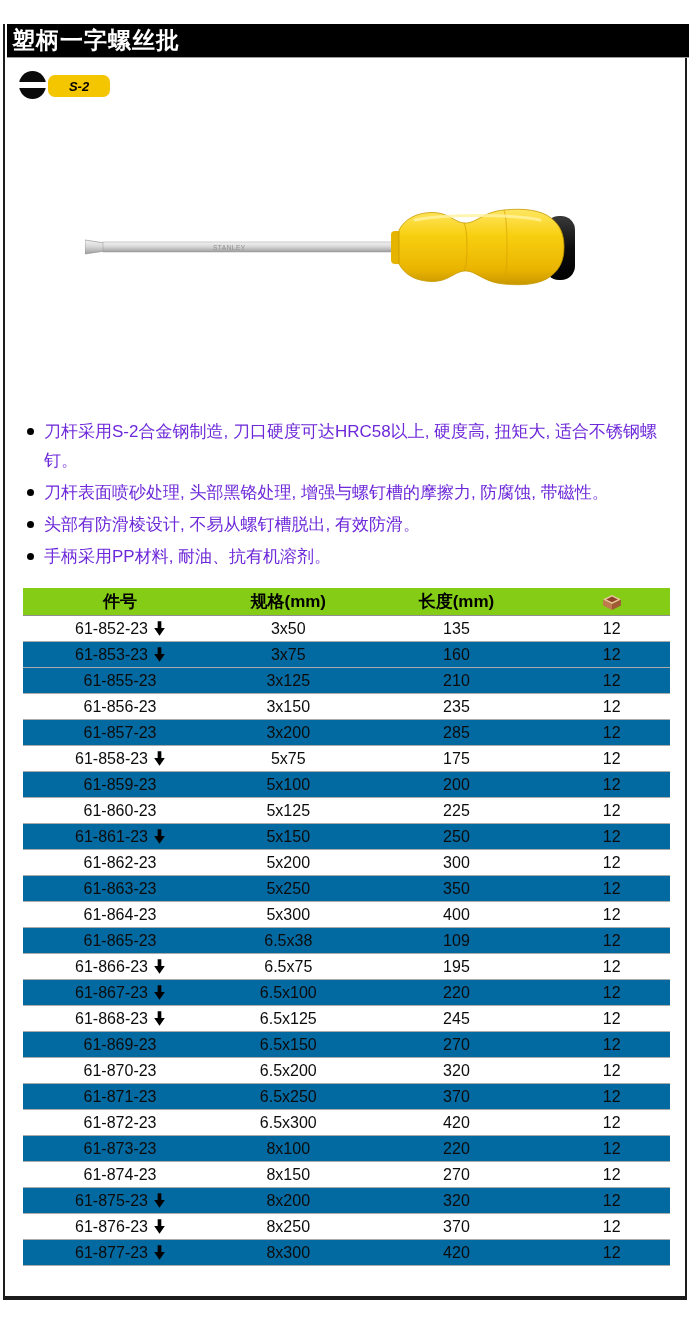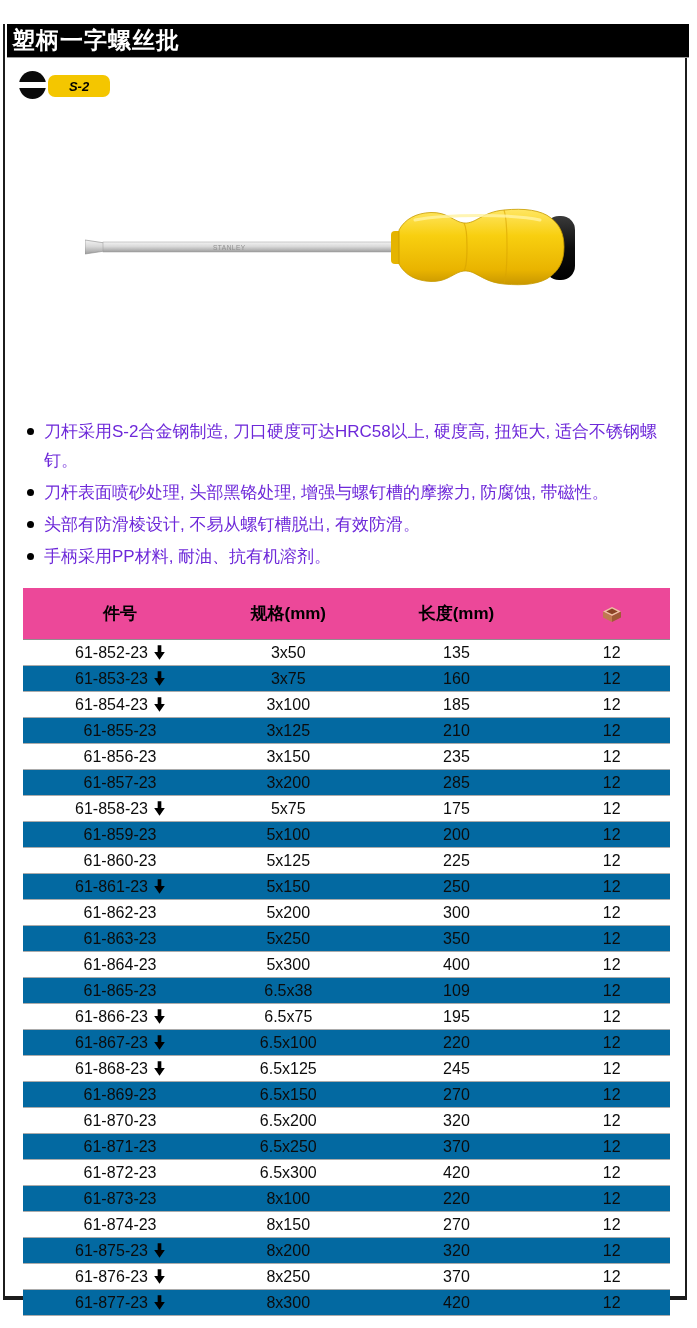--- a/index.html
+++ b/index.html
@@ -40,22 +40,22 @@
     margin-bottom:3px;color:#6d28d9;
   }
   .features li .dot{
     position:absolute;left:0;top:11px;width:7px;height:7px;border-radius:50%;background:#000;
   }
   
   .spec-table{position:absolute;left:23px;top:588px;width:647px;border-collapse:collapse;table-layout:fixed;}
   .spec-table col.c1{width:30%;} .spec-table col.c2{width:22%;}
   .spec-table col.c3{width:30%;} .spec-table col.c4{width:18%;}
   .spec-table th{
-    background:#ec4899;height:27px;font-size:17px;font-weight:bold;color:#000;
-    text-align:center;padding:12px;border-bottom:1px solid #8f8f8f;
+    background:#84cc16;height:27px;font-size:17px;font-weight:bold;color:#000;
+    text-align:center;padding:0;border-bottom:1px solid #8f8f8f;
   }
   .spec-table td{
     height:25px;font-size:16px;text-align:center;padding:0;color:#0c0c0c;
     border-bottom:1px solid #ababab;white-space:nowrap;
   }
   .spec-table tr.alt td{background:#0369a1;}
   .arrow{display:inline-block;width:11px;height:15px;margin-left:6px;vertical-align:-2px;}
   .pkg{display:inline-block;width:22px;height:17px;vertical-align:middle;}
 </style>
 </head>
@@ -158,28 +158,20 @@
         <td>12</td>
       </tr>
       <tr class="alt">
         <td><span>61-853-23</span><svg class="arrow" viewBox="0 0 12 16">
             <path d="M4 0h4v7.5h3.8L6 16 0.2 7.5H4z" fill="#000"></path>
           </svg></td>
         <td>3x75</td>
         <td>160</td>
         <td>12</td>
       </tr>
-      <tr>
-        <td><span>61-854-23</span><svg class="arrow" viewBox="0 0 12 16">
-            <path d="M4 0h4v7.5h3.8L6 16 0.2 7.5H4z" fill="#000"></path>
-          </svg></td>
-        <td>3x100</td>
-        <td>185</td>
-        <td>12</td>
-      </tr>
       <tr class="alt">
         <td><span>61-855-23</span></td>
         <td>3x125</td>
         <td>210</td>
         <td>12</td>
       </tr>
       <tr>
         <td><span>61-856-23</span></td>
         <td>3x150</td>
         <td>235</td>

